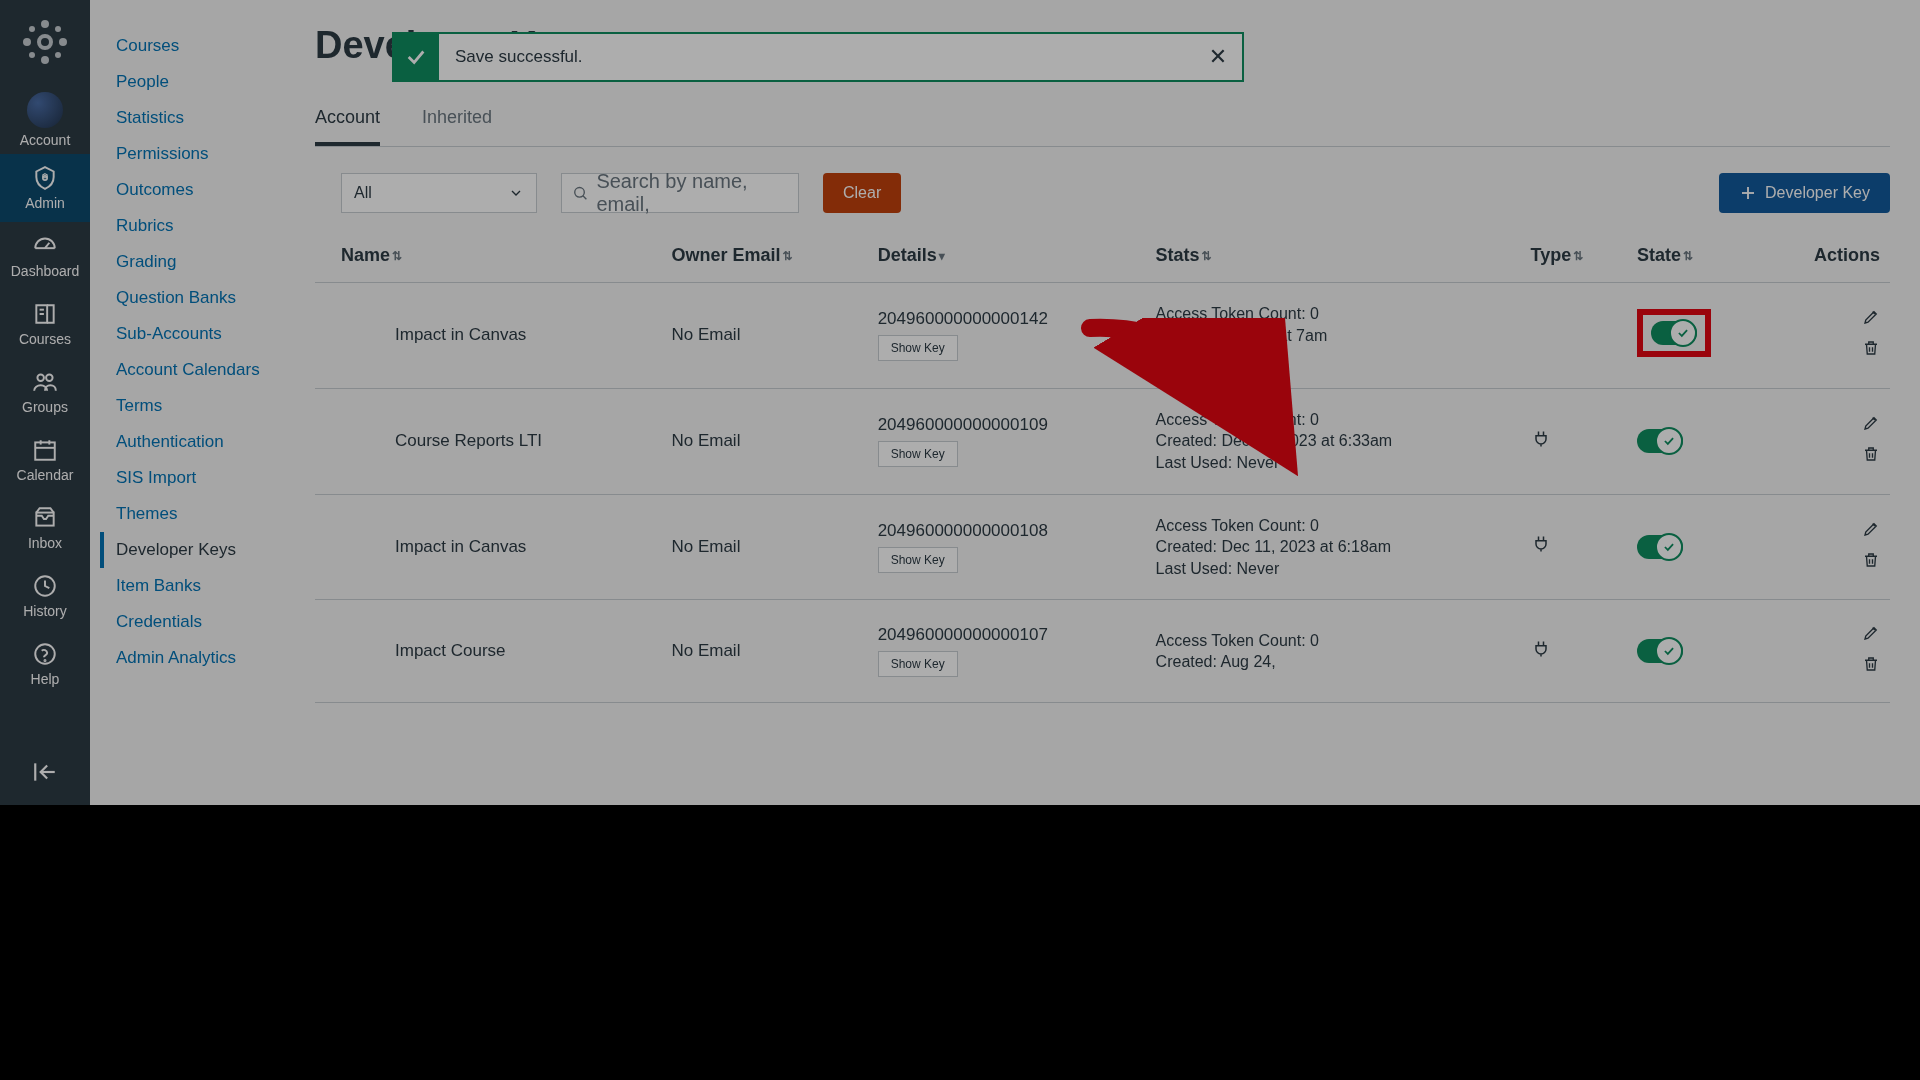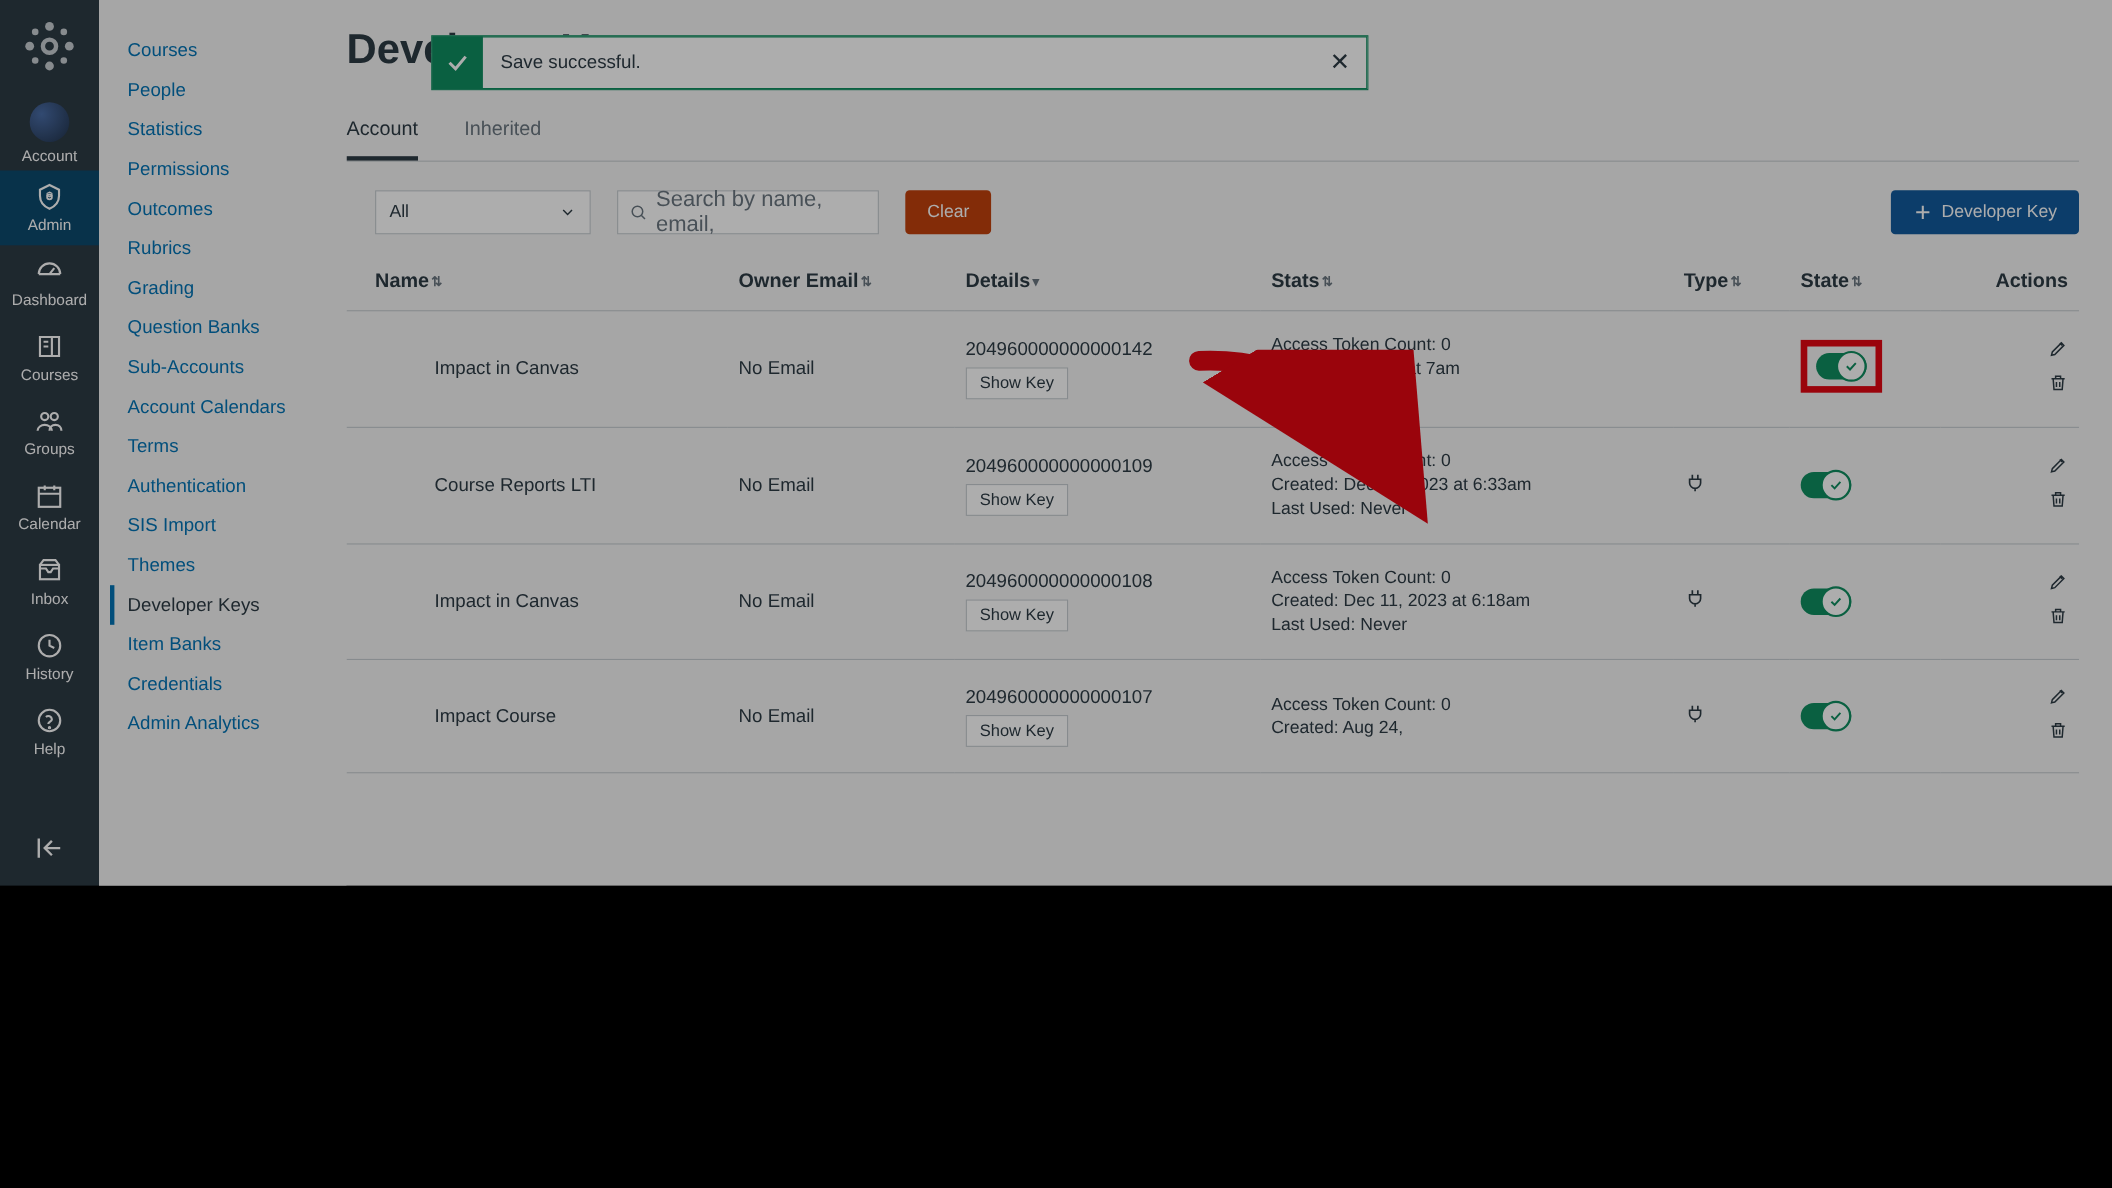--- a/index.html
+++ b/index.html
@@ -52,21 +52,21 @@
     .btn-create { margin-left: auto; height: 40px; padding: 0 20px; background: #125a9c; color: #fff; border: none; font-size: 16px; display: flex; align-items: center; gap: 8px; border-radius: 4px; }
 
     
     table { width: 100%; border-collapse: collapse; }
     th { text-align: left; font-size: 18px; font-weight: 700; color: #2d3b45; padding: 12px 10px 16px; border-bottom: 1px solid #c7cdd1; }
     th.actions-h { text-align: right; padding-right: 10px; }
     th .sort { font-size: 12px; color: #6b7780; vertical-align: middle; margin-left: 2px; }
     td { padding: 20px 10px; border-bottom: 1px solid #c7cdd1; font-size: 17px; color: #2d3b45; vertical-align: middle; }
     td.name-c { padding-left: 80px; }
     td.stats-c { font-size: 16px; line-height: 1.35; }
-    .showkey { display: inline-block; margin-top: 6px; padding: 5px 12px; border: 1px solid #c7cdd1; background: #fff; color: #2d3b45; font-size: 15px; cursor: pointer; }
+    .showkey { display: inline-block; margin-top: 6px; padding: 5px 12px; border: 1px solid #c7cdd1; background: #fff; color: #2d3b45; font-size: 12px; cursor: pointer; }
     .toggle { width: 46px; height: 24px; position: relative; }
     .toggle-track { position: absolute; inset: 0; background: #0f8e60; border-radius: 12px; }
     .toggle-knob { position: absolute; right: 0; top: -2px; width: 28px; height: 28px; background: #fff; border: 2px solid #0f8e60; border-radius: 50%; display: flex; align-items: center; justify-content: center; }
     .toggle-knob svg { stroke: #0f8e60; }
     .highlight-box { border: 6px solid #e30613; padding: 6px 8px; display: inline-block; }
     .actions-c { text-align: right; }
     .actions-c .act { display: inline-block; margin: 4px 0; }
     .type-c svg, .actions-c svg { stroke: #2d3b45; }
 
     

